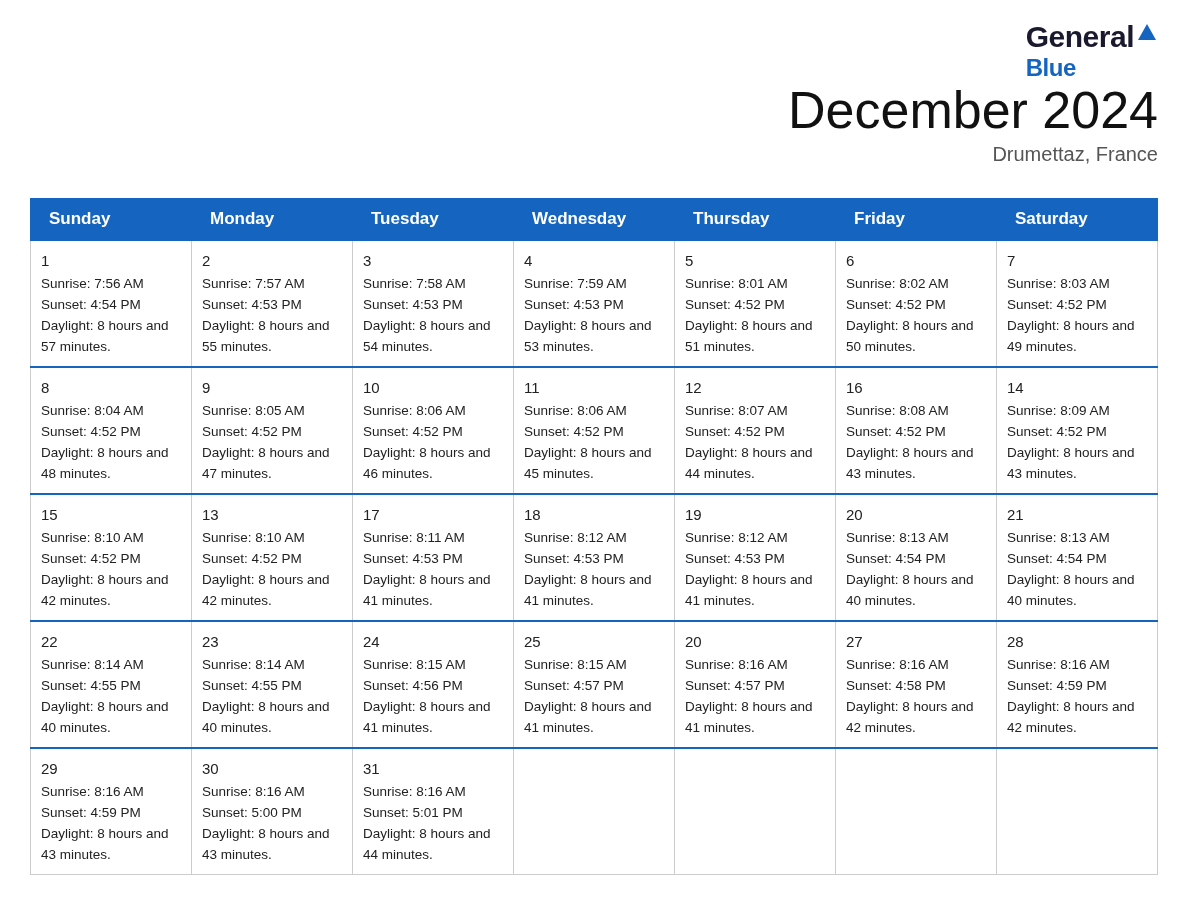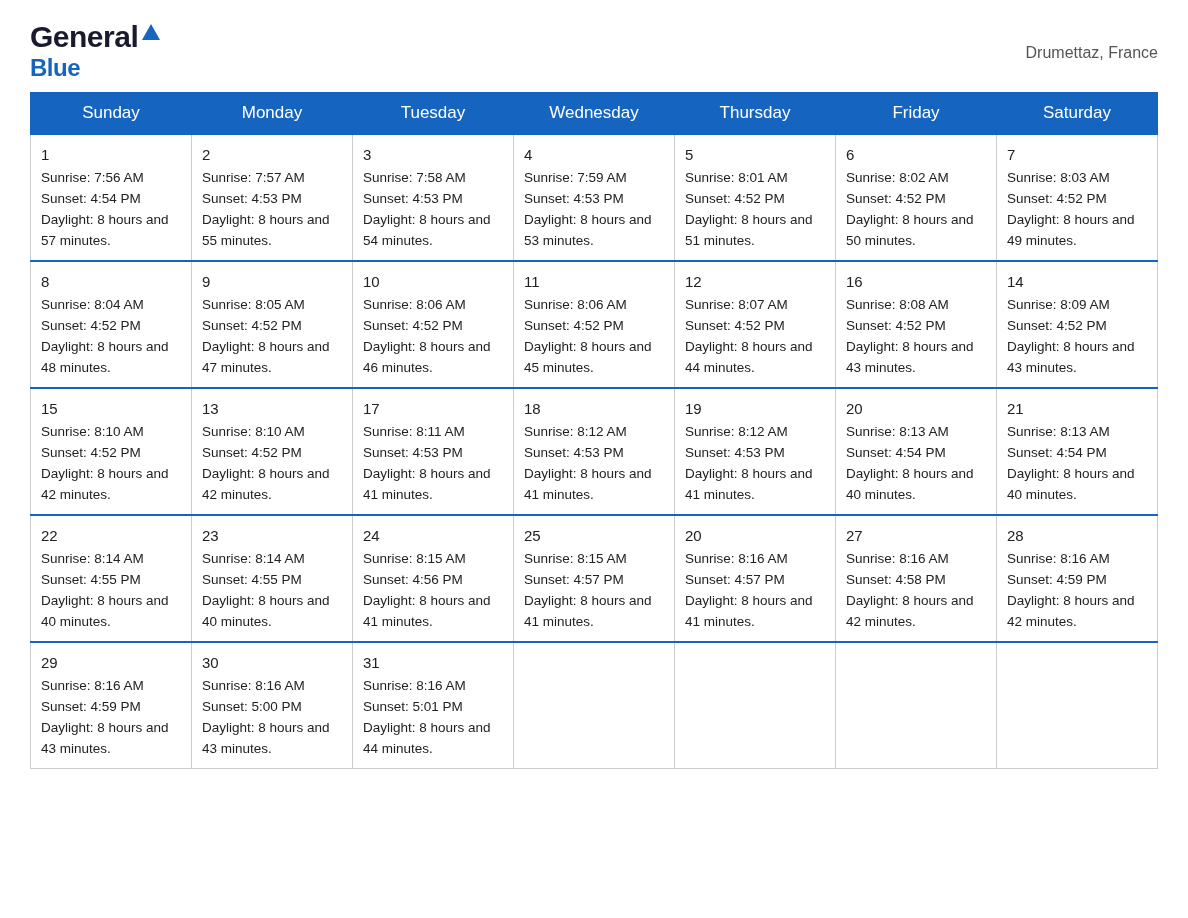--- a/index.html
+++ b/index.html
@@ -7,58 +7,59 @@
       font-family: Arial, Helvetica, sans-serif;
       background: #fff;
       color: #222;
       width: 1188px;
       min-height: 918px;
       padding: 20px 30px;
     }
     .header {
       display: flex;
       justify-content: space-between;
-      align-items: center;
-      margin-bottom: 10px;
+      align-items: flex-end;
+      margin-bottom: 32px;
+      flex-direction: column;
     }
     .logo {
       display: flex;
       flex-direction: column;
       align-items: flex-start;
     }
     .logo-line {
       display: flex;
       align-items: center;
     }
     .title-block {
       text-align: right;
     }
     .month-title {
       font-size: 52px;
       font-weight: normal;
       color: #111;
       line-height: 1.1;
     }
     .location {
-      font-size: 16px;
+      font-size: 20px;
       color: #555;
       margin-top: 4px;
     }
     .calendar {
       width: 100%;
       border-collapse: collapse;
       border: 1px solid #aaa;
     }
     .calendar th {
       background: #1565C0;
       color: #fff;
       font-size: 17px;
-      font-weight: normal;
+      font-weight: bold;
       padding: 10px 18px;
-      text-align: center;
+      text-align: left;
       border: 1px solid #1565C0;
     }
     .calendar td {
       vertical-align: top;
       padding: 8px 10px;
       border: 1px solid #ccc;
       font-size: 13.5px;
       width: 14.28%;
       min-height: 100px;
       line-height: 1.55;
@@ -94,20 +95,21 @@
         <svg width="22" height="22" viewBox="0 0 22 22">
           <polygon points="11,2 20,18 2,18" fill="#1565C0"></polygon>
         </svg>
       </span>
     </div>
     <div>
       <span style="font-size:24px; font-weight:bold; color:#1565C0; letter-spacing:-0.5px;">Blue</span>
     </div>
   </div>
   <div class="title-block">
+    <div class="month-title">December 2024</div>
     <div class="location">Drumettaz, France</div>
   </div>
 </div>
 
 <table class="calendar">
   <thead>
     <tr>
       <th>Sunday</th>
       <th>Monday</th>
       <th>Tuesday</th>

